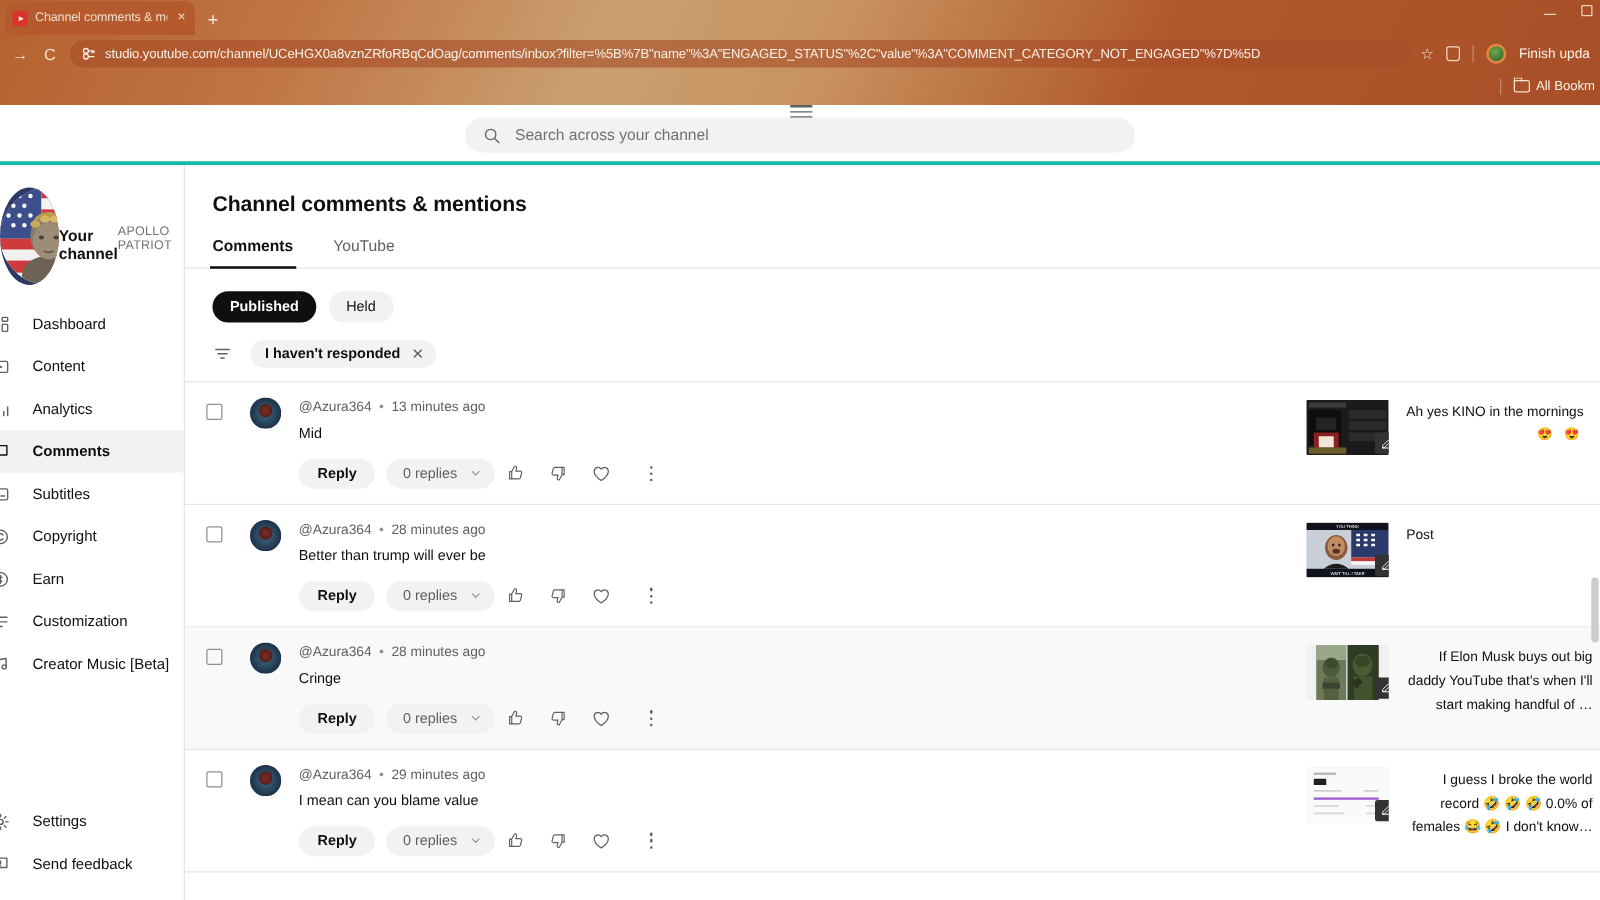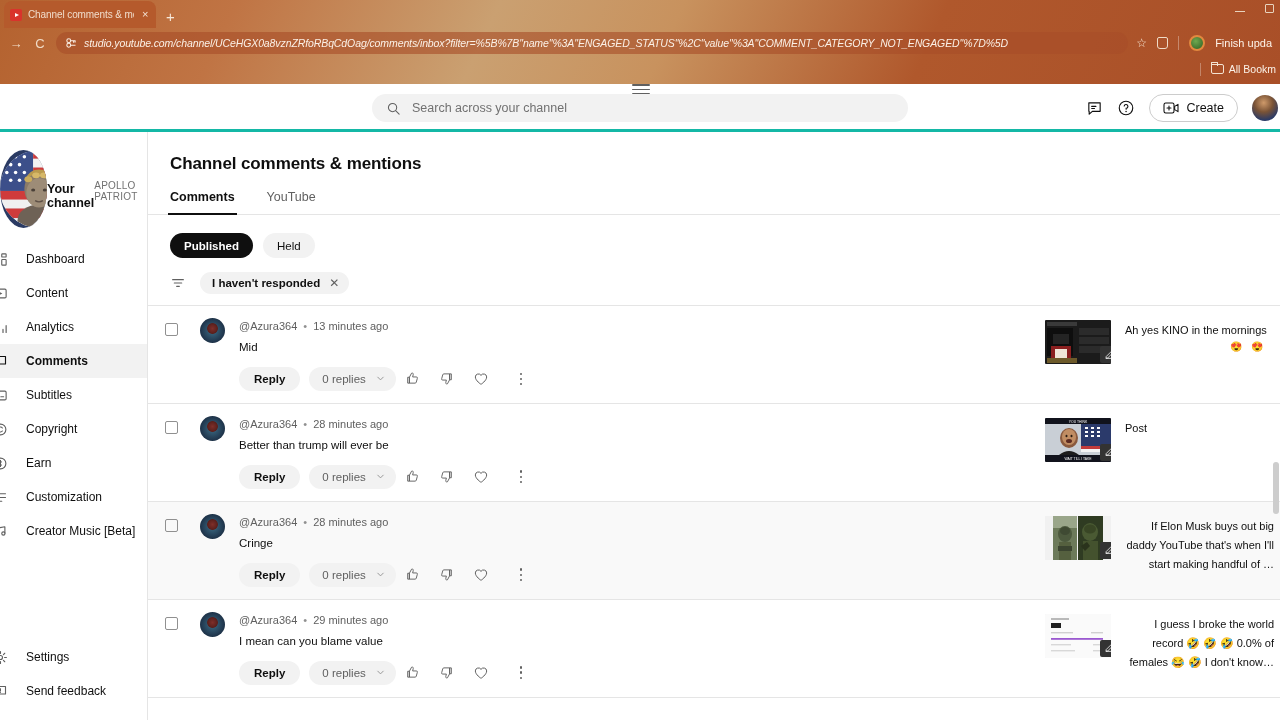--- a/index.html
+++ b/index.html
@@ -68,21 +68,21 @@
     flex: 1 1 auto; height: 22px;
     background: rgba(168, 78, 40, .62);
     border-radius: 11px;
     display: flex; align-items: center;
     padding: 0 9px; gap: 7px; overflow: hidden;
     min-width: 0;
   }
   .site-icon { width: 12px; height: 12px; flex: 0 0 auto; }
   .urltext {
     font-size: 10.5px; color: #fbf0e6; white-space: nowrap;
-    overflow: hidden; text-overflow: clip; letter-spacing: -.1px; font-style: italic;
+    overflow: hidden; text-overflow: clip; letter-spacing: -.1px;
   }
   .omni-right { display: flex; align-items: center; gap: 10px; flex: 0 0 auto; }
   .star { color: #f3e0cd; font-size: 12px; cursor: pointer; }
   .ext-icon { width: 11px; height: 12px; border: 1.2px solid #f0dbc6; border-radius: 2px 2px 3px 3px; cursor: pointer; }
   .vdiv { width: 1px; height: 14px; background: rgba(255,255,255,.32); }
   .profile-dot {
     width: 16px; height: 16px; border-radius: 50%;
     background: radial-gradient(circle at 40% 35%, #6ea84f, #2f5e22);
     border: 2px solid #e2893f; cursor: pointer;
   }
@@ -352,44 +352,20 @@
   </div>
 
   <div class="searchbar">
     <svg width="15" height="15" viewBox="0 0 24 24">
       <circle cx="10.5" cy="10.5" r="6.6" fill="none" stroke="#606060" stroke-width="1.7"></circle>
       <path d="M15.4 15.4 L21 21" stroke="#606060" stroke-width="1.7" stroke-linecap="round"></path>
     </svg>
     <span class="search-ph">Search across your channel</span>
   </div>
 
-  <div class="header-right">
-    <span class="icon-btn">
-      <svg width="17" height="17" viewBox="0 0 24 24">
-        <path d="M4 4 H20 V16 H9 L4.5 20 V16 H4 Z" fill="none" stroke="#0f0f0f" stroke-width="1.6" stroke-linejoin="round"></path>
-        <path d="M8 9 H14 M8 12 H12" stroke="#0f0f0f" stroke-width="1.5" stroke-linecap="round"></path>
-      </svg>
-    </span>
-    <span class="icon-btn">
-      <svg width="18" height="18" viewBox="0 0 24 24">
-        <circle cx="12" cy="12" r="9" fill="none" stroke="#0f0f0f" stroke-width="1.5"></circle>
-        <path d="M9.6 9.4a2.5 2.5 0 1 1 2.6 2.9v1.4" fill="none" stroke="#0f0f0f" stroke-width="1.5" stroke-linecap="round"></path>
-        <circle cx="12.1" cy="16.6" r="1" fill="#0f0f0f"></circle>
-      </svg>
-    </span>
-    <span class="create-btn">
-      <svg width="16" height="14" viewBox="0 0 24 20">
-        <rect x="1.5" y="2.5" width="15" height="15" rx="2.5" fill="none" stroke="#0f0f0f" stroke-width="1.6"></rect>
-        <path d="M9 7 V13 M6 10 H12" stroke="#0f0f0f" stroke-width="1.6" stroke-linecap="round"></path>
-        <path d="M17.5 7.5 L22.5 4.5 V15.5 L17.5 12.5 Z" fill="none" stroke="#0f0f0f" stroke-width="1.6" stroke-linejoin="round"></path>
-      </svg>
-      <span class="create-label">Create</span>
-    </span>
-    <span class="avatar-hdr"></span>
-  </div>
 </div>
 
 <div class="shell">
 
   <div class="sidebar">
     <div class="channel-block">
       <div class="channel-avatar">
         <svg viewBox="0 0 80 80" width="78" height="78">
           <defs>
             <clipPath id="cc">

